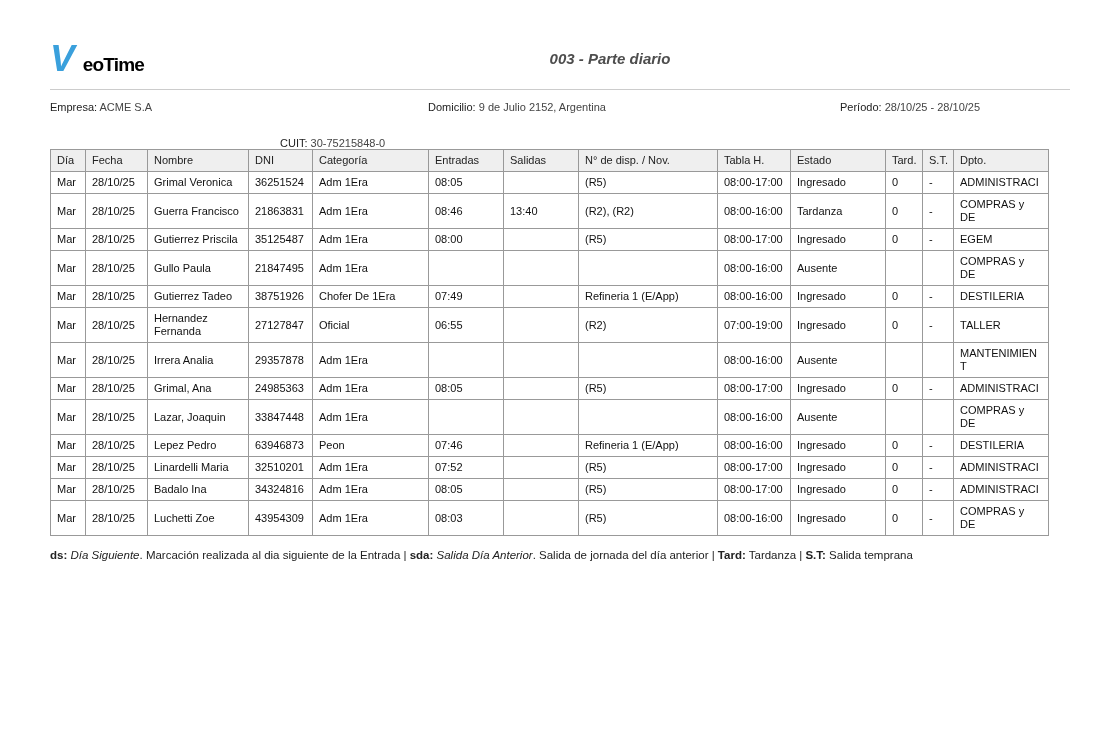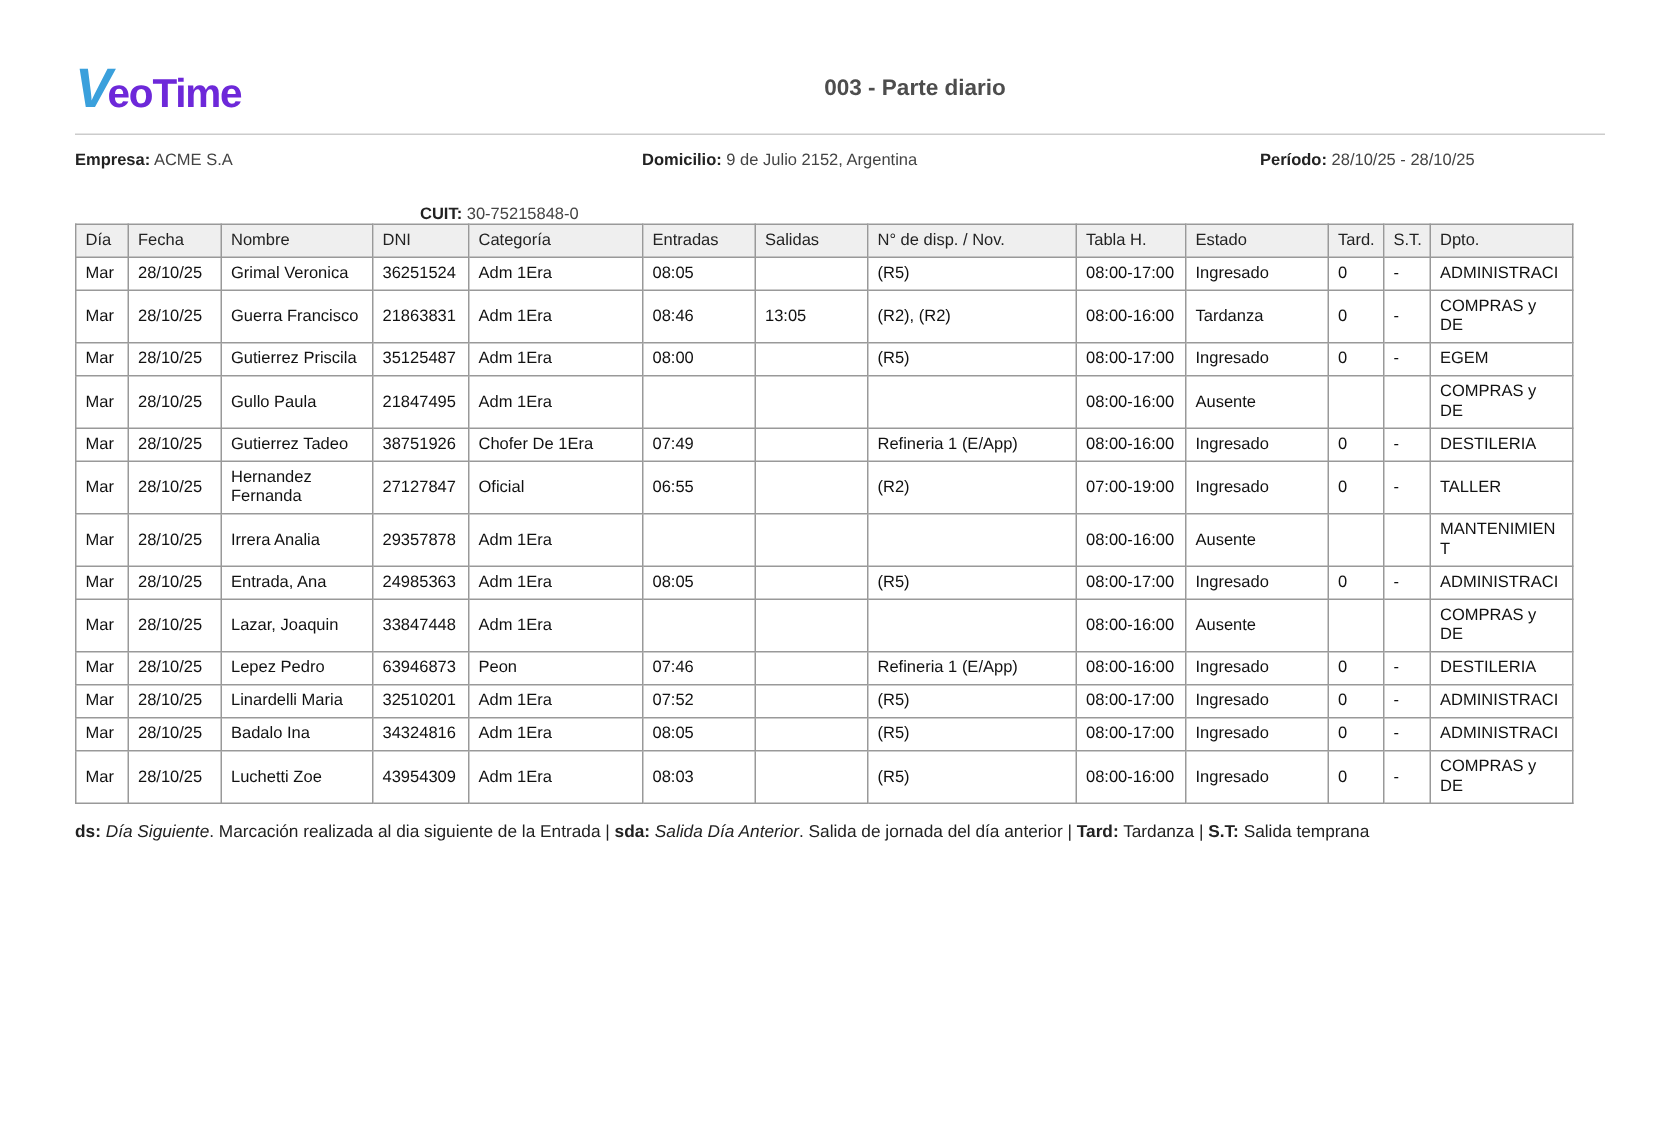--- a/index.html
+++ b/index.html
@@ -20,40 +20,42 @@
   .logo-v {
     color: #3aa0dc;
     font-size: 37px;
     font-weight: bold;
     font-style: italic;
     letter-spacing: -2px;
     margin-right: -1px;
     line-height: 1;
   }
   .logo-rest {
-    color: #6d28d9;
-    font-size: 27px;
+    color: #000000;
+    font-size: 19px;
     font-weight: bold;
     letter-spacing: -0.8px;
     line-height: 1;
+    margin-left: 11px;
   }
   .title {
     flex: 1;
     text-align: center;
     font-size: 15px;
     font-weight: bold;
     color: #4d4d4d;
+    font-style: italic;
   }
   .header-spacer { width: 120px; }
 
   .rule { border: none; border-top: 1px solid #cccccc; margin: 5px 0 0 0; }
 
   
   .meta-row { display: flex; margin-top: 11px; font-size: 11px; color: #333; }
-  .meta-item .lbl { font-weight: bold; color: #222; }
+  .meta-item .lbl { font-weight: normal; color: #222; }
   .meta-item .val { color: #444; text-align: right; }
   .m1 { width: 230px; }
   .m2 { width: 148px; margin-top: 36px; }
   .m3 { width: 412px; }
   .m4 { flex: 1; }
 
   
   table.report {
     border-collapse: collapse;
     table-layout: fixed;
@@ -172,21 +174,21 @@
           <td>-</td>
           <td>ADMINISTRACI</td>
         </tr>
         <tr>
           <td>Mar</td>
           <td>28/10/25</td>
           <td>Guerra Francisco</td>
           <td>21863831</td>
           <td>Adm 1Era</td>
           <td>08:46</td>
-          <td>13:05</td>
+          <td>13:40</td>
           <td>(R2), (R2)</td>
           <td>08:00-16:00</td>
           <td>Tardanza</td>
           <td>0</td>
           <td>-</td>
           <td>COMPRAS y DE</td>
         </tr>
         <tr>
           <td>Mar</td>
           <td>28/10/25</td>
@@ -258,21 +260,21 @@
           <td></td>
           <td>08:00-16:00</td>
           <td>Ausente</td>
           <td></td>
           <td></td>
           <td>MANTENIMIENT</td>
         </tr>
         <tr>
           <td>Mar</td>
           <td>28/10/25</td>
-          <td>Entrada, Ana</td>
+          <td>Grimal, Ana</td>
           <td>24985363</td>
           <td>Adm 1Era</td>
           <td>08:05</td>
           <td></td>
           <td>(R5)</td>
           <td>08:00-17:00</td>
           <td>Ingresado</td>
           <td>0</td>
           <td>-</td>
           <td>ADMINISTRACI</td>

